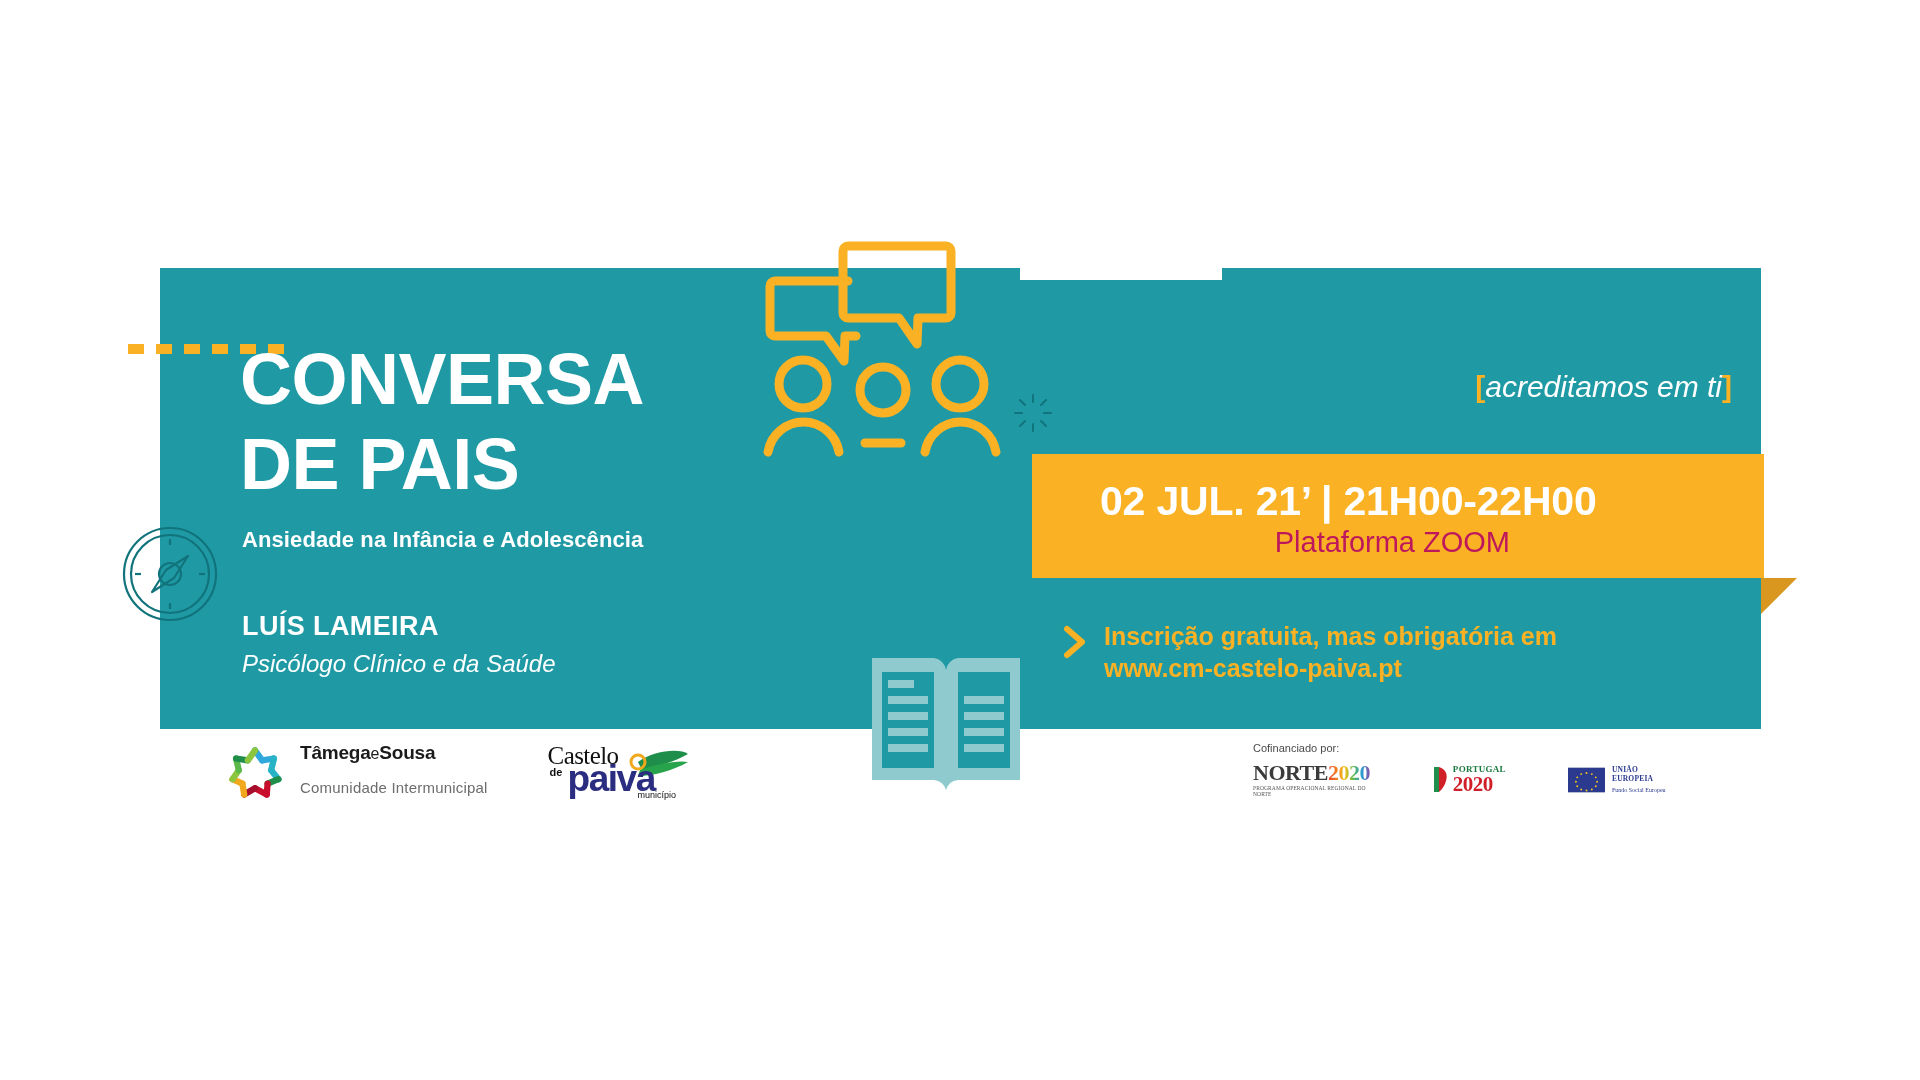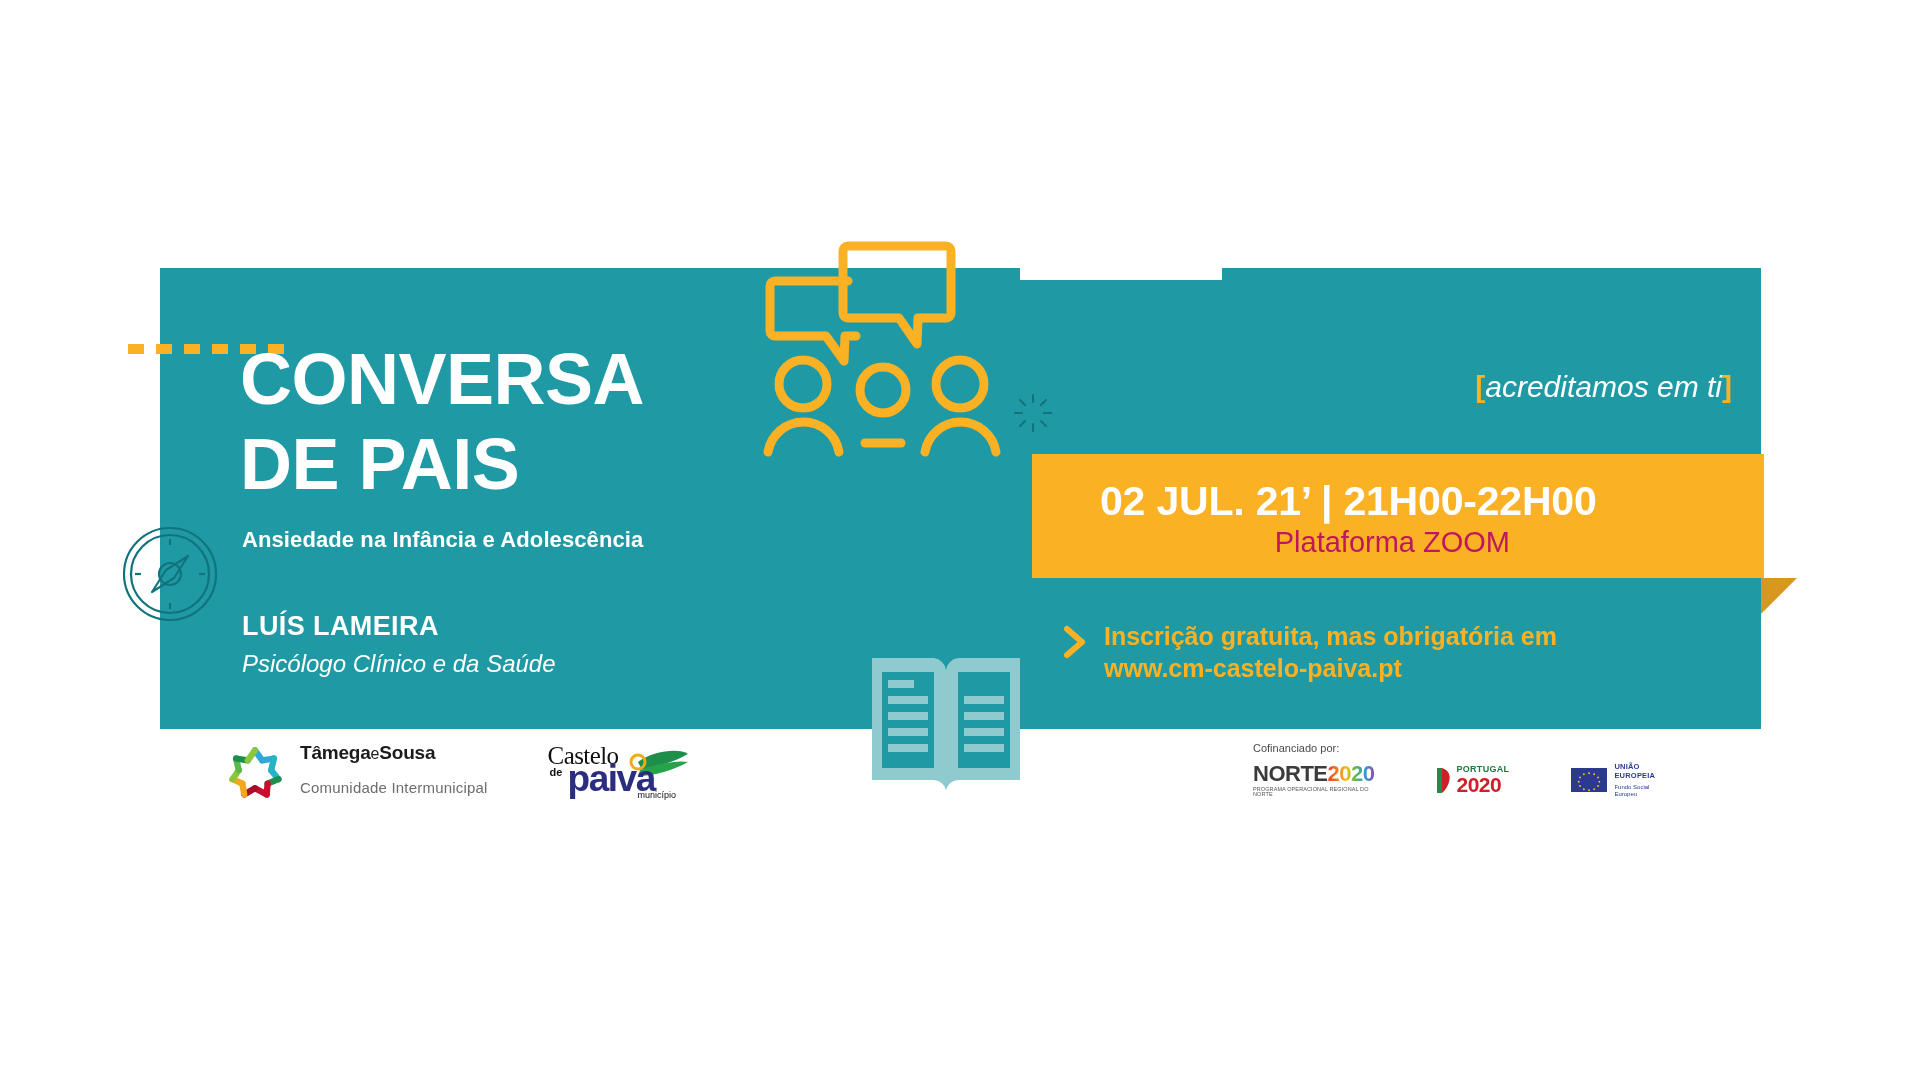--- a/index.html
+++ b/index.html
@@ -257,20 +257,21 @@
   }
   .funding-label {
     font-size: 11px;
     color: #4a4a4a;
     margin-bottom: 8px;
   }
   .funding-row {
     display: flex;
     align-items: center;
     gap: 62px;
+    font-family: Liberation Serif, serif;
   }
   .norte-wrap { line-height: 1; }
   .norte-top { display: flex; align-items: baseline; }
   .norte-n {
     font-size: 22px; font-weight: 700; color: #3b3b3b;
     letter-spacing: -0.5px;
   }
   .norte-num {
     font-size: 22px; font-weight: 700; letter-spacing: -0.5px;
     background: linear-gradient(90deg,#e8412c,#f07c1e,#f6c11a,#5fb84a,#2a9fd6,#8a4fa8);

